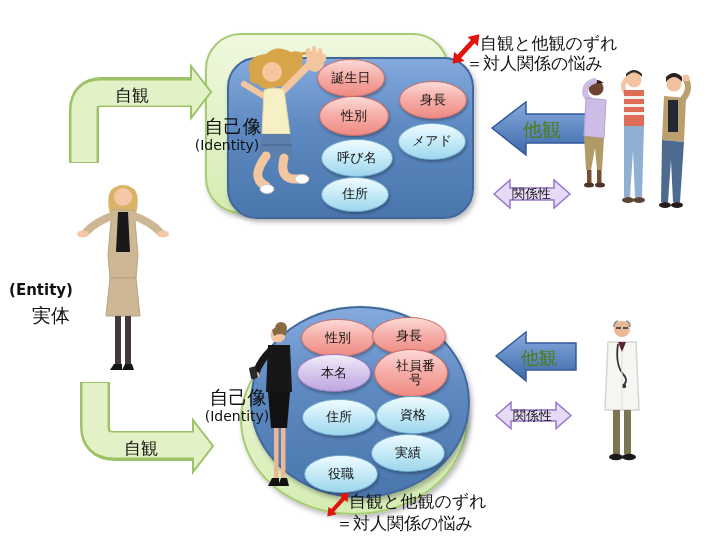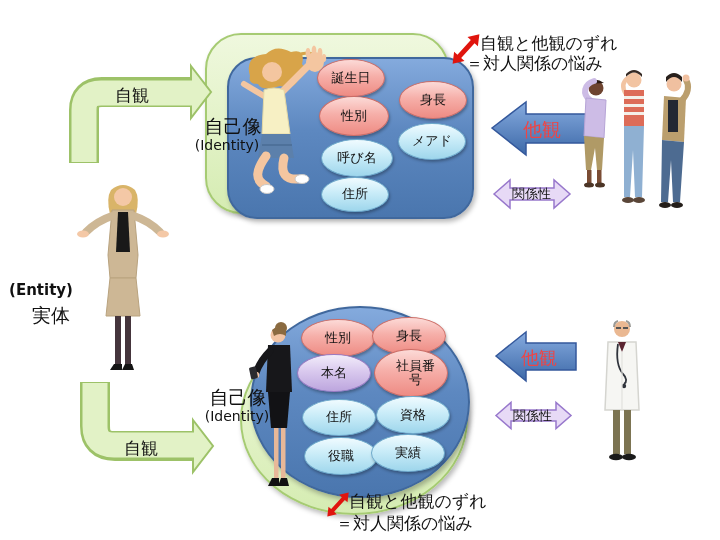--- a/index.html
+++ b/index.html
@@ -18,21 +18,21 @@
   .oval{position:absolute;border-radius:50%;display:flex;align-items:center;justify-content:center;
         text-align:center;font-size:13px;line-height:1.1;color:#111;
         box-shadow:1px 2px 3px rgba(0,0,0,.3);}
   .oval.pink{background:linear-gradient(180deg,#fcdad7 0%,#f6afa9 45%,#ee8b83 100%);border:1.5px solid #cd6d66;}
   .oval.blue{background:linear-gradient(180deg,#f0fbff 0%,#c9ecf8 45%,#9ed6ec 100%);border:1.5px solid #6faacb;}
   .oval.purple{background:linear-gradient(180deg,#f2edfa 0%,#d9c9ee 45%,#bda6de 100%);border:1.5px solid #9a7ac2;}
   .oval .wrapnarrow{display:inline-block;width:48px;word-break:break-all;margin-left:9px;}
   
   .lbl{position:absolute;white-space:nowrap;color:#111;}
   .lbl.center{transform:translateX(-50%);}
-  .white{color:#ef4444;}
+  .white{color:#4d7c0f;}
   svg{position:absolute;overflow:visible;}
 </style>
 </head>
 <body>
 
 <div class="stage">
 
   <div class="panel panel-green rrect-outer" style="left:205px;top:33px;width:240px;height:177px;"></div>
   <div class="panel panel-blue rrect-inner" style="left:227px;top:57px;width:243px;height:158px;"></div>
 
@@ -188,21 +188,21 @@
     </div>
   <div class="oval pink" style="left:374px;top:349px;width:72px;height:46px;">
       <span class="wrapnarrow">社員番号</span>
     </div>
   <div class="oval blue" style="left:302px;top:399px;width:72px;height:35px;">
       <span>住所</span>
     </div>
   <div class="oval blue" style="left:376px;top:396px;width:72px;height:36px;">
       <span>資格</span>
     </div>
-  <div class="oval blue" style="left:304px;top:437px;width:72px;height:36px;">
+  <div class="oval blue" style="left:304px;top:455px;width:72px;height:36px;">
       <span>役職</span>
     </div>
   <div class="oval blue" style="left:371px;top:434px;width:72px;height:36px;">
       <span>実績</span>
     </div>
 
   <div class="lbl center" style="left:238px;top:385px;font-size:19px;">自己像</div>
   <div class="lbl center" style="left:237px;top:408px;font-size:14px;">(Identity)</div>
 
   <svg style="left:72px;top:374px;" width="145" height="102" viewBox="0 0 145 102">

